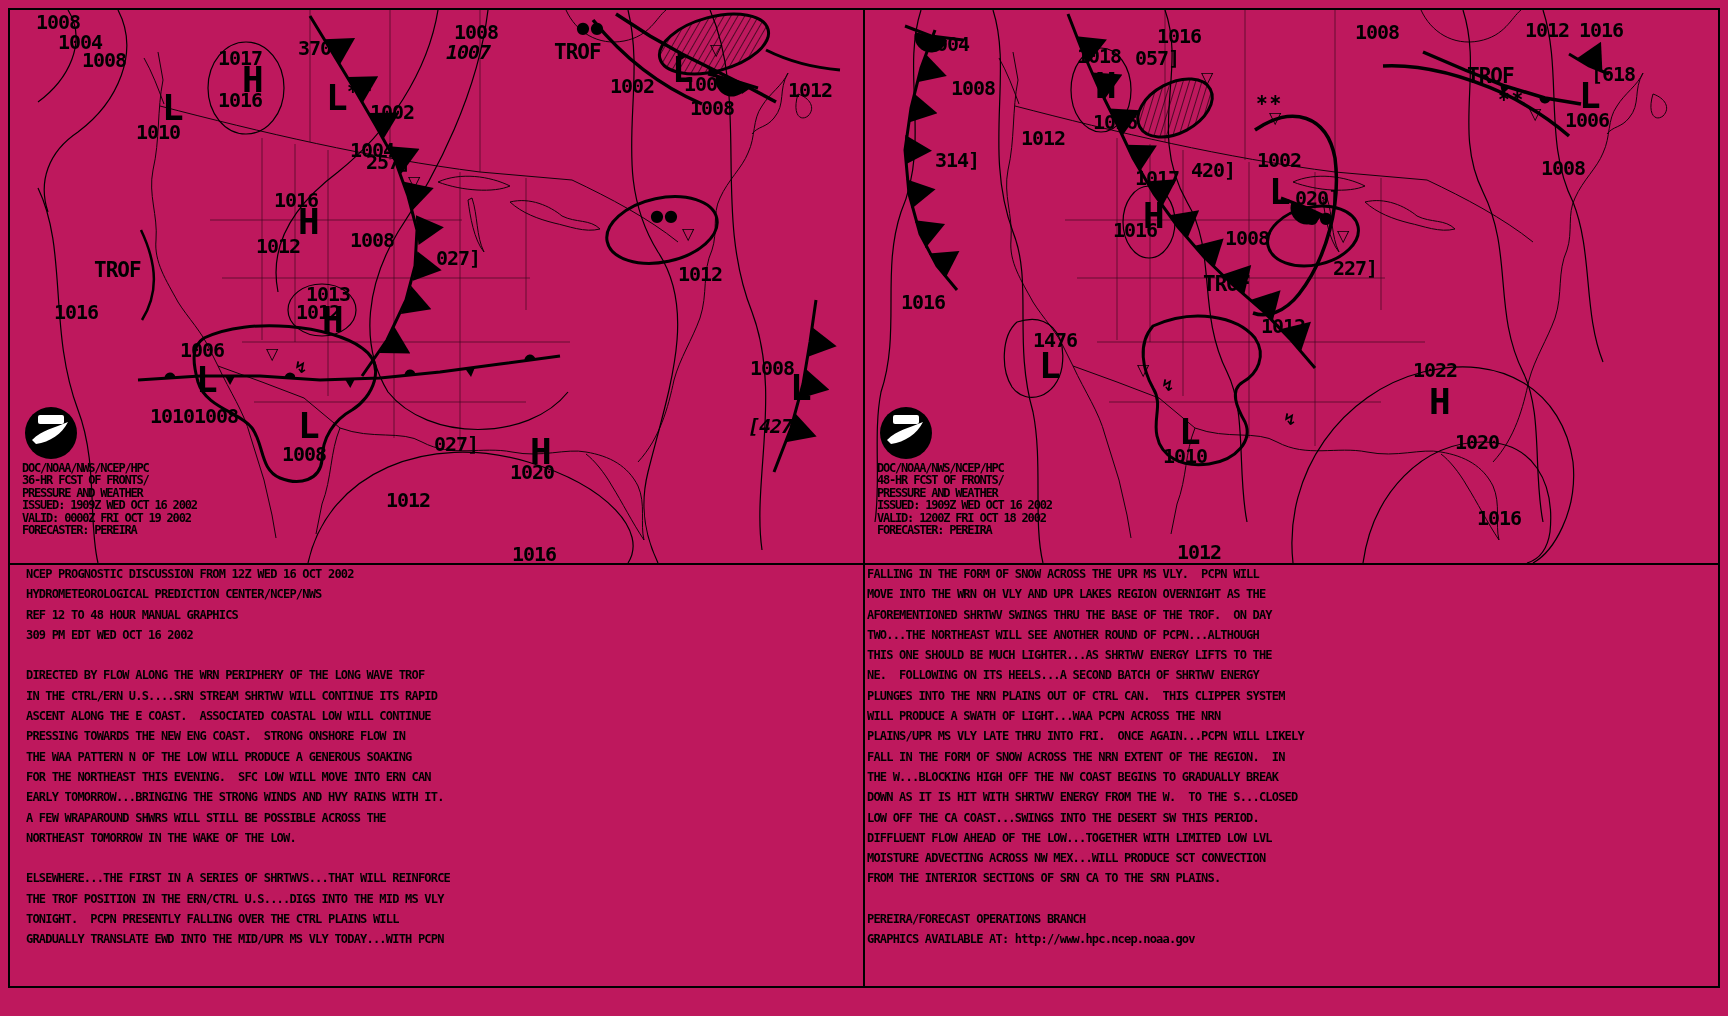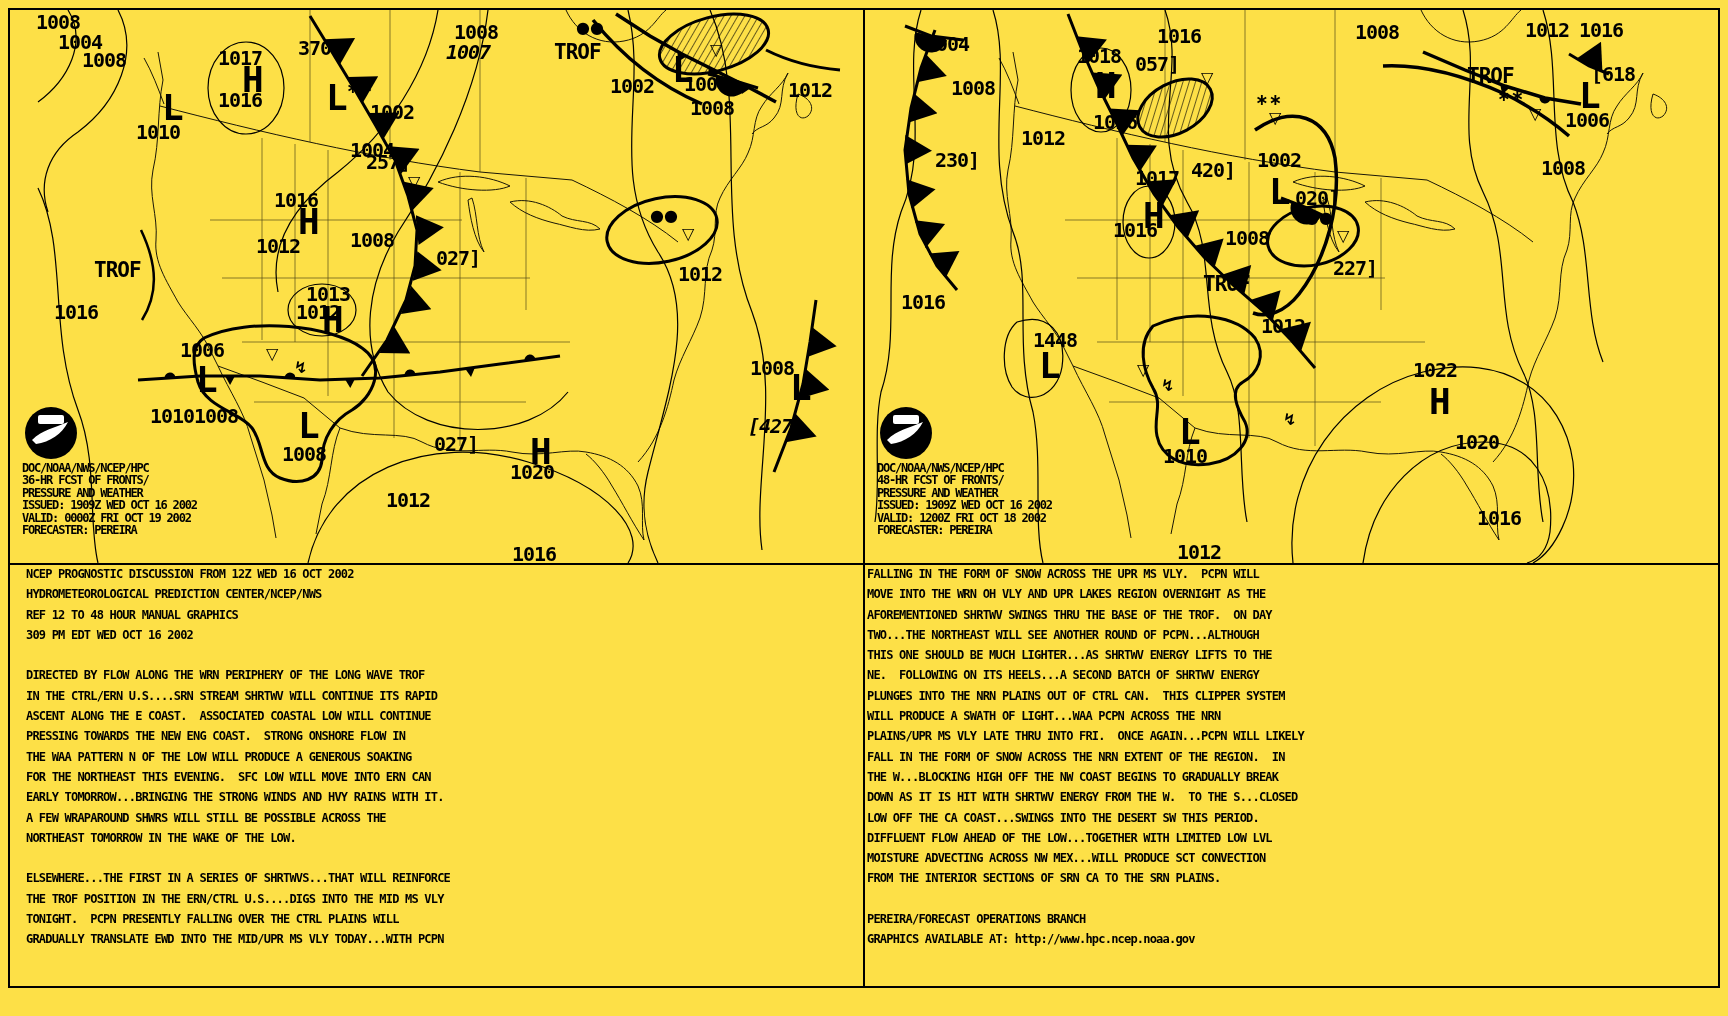--- a/index.html
+++ b/index.html
@@ -1,16 +1,16 @@
 <!DOCTYPE html>
 <html><head>
 <meta charset="utf-8">
 <style>
   html,body{margin:0;padding:0;background:#ffffff;}
-  .sheet{position:relative;width:1728px;height:1016px;background:#fde047;overflow:hidden;
+  .sheet{position:relative;width:1728px;height:1016px;background:#be185d;overflow:hidden;
          font-family:"DejaVu Sans Mono",monospace;color:#000;}
   .frame{position:absolute;left:8px;top:8px;width:1712px;height:980px;border:2px solid #000;box-sizing:border-box;}
   .map-row{position:absolute;left:0;top:0;width:1708px;height:553px;border-bottom:2px solid #000;}
   .vdiv{position:absolute;left:853px;top:0;width:2px;height:976px;background:#000;}
   .panel{position:absolute;top:0;height:553px;overflow:hidden;}
   .panel.p0{left:0;width:853px;}
   .panel.p1{left:855px;width:853px;}
   .map-svg{position:absolute;left:0;top:0;}
   .map-label{position:absolute;line-height:1;font-weight:bold;font-size:20px;letter-spacing:-1px;white-space:nowrap;
              font-family:"DejaVu Sans Mono",monospace;}
@@ -201,45 +201,45 @@
             <path d="M288,316 C328,298 372,306 390,328 C402,346 392,364 378,372 C364,380 372,398 380,412 C388,430 372,450 344,454 C316,458 296,446 292,426 C288,408 298,394 288,378 C278,360 272,334 288,316 Z" stroke-width="3"></path>
             <ellipse cx="448" cy="226" rx="46" ry="29" transform="rotate(-12 448 226)" stroke-width="3"></ellipse>
             <ellipse cx="310" cy="98" rx="40" ry="25" transform="rotate(-28 310 98)" stroke-width="3" fill="url(#hp)"></ellipse>
             <polyline stroke-width="3" marker-mid="url(#fsr)" points="40,16 66,26 98,30"></polyline>
             <polyline stroke-width="3" marker-mid="url(#ft)" points="704,44 724,56 744,64"></polyline>
           </g>
         </svg>
         <div>
             <span class="map-label" style="left: 60px; top: 24px;">1004</span>
             <span class="map-label" style="left: 86px; top: 68px;">1008</span>
-            <span class="map-label code" style="left: 70px; top: 140px;">230]</span>
+            <span class="map-label code" style="left: 70px; top: 140px;">314]</span>
             <span class="map-label" style="left: 156px; top: 118px;">1012</span>
             <span class="map-label" style="left: 212px; top: 36px;">1018</span>
             <span class="map-label hl" style="left: 230px; top: 58px;">H</span>
             <span class="map-label" style="left: 228px; top: 102px;">1016</span>
-            <span class="map-label code" style="left: 270px; top: 38px; margin-top: 6px;">057]</span>
+            <span class="map-label code" style="left: 270px; top: 38px;">057]</span>
             <span class="map-label" style="left: 292px; top: 16px;">1016</span>
             <span class="map-label sym" style="left: 336px; top: 60px;">▽</span>
             <span class="map-label sym" style="left: 390px; top: 82px;">∗∗</span>
             <span class="map-label sym" style="left: 404px; top: 100px;">▽</span>
             <span class="map-label" style="left: 270px; top: 158px;">1017</span>
             <span class="map-label code" style="left: 326px; top: 150px;">420]</span>
             <span class="map-label" style="left: 392px; top: 140px;">1002</span>
             <span class="map-label hl" style="left: 404px; top: 164px;">L</span>
             <span class="map-label code" style="left: 430px; top: 178px;">020]</span>
             <span class="map-label hl" style="left: 278px; top: 188px;">H</span>
             <span class="map-label" style="left: 248px; top: 210px;">1016</span>
             <span class="map-label" style="left: 360px; top: 218px;">1008</span>
             <span class="map-label sym" style="left: 440px; top: 200px;">●●</span>
             <span class="map-label sym" style="left: 472px; top: 218px;">▽</span>
             <span class="map-label code" style="left: 468px; top: 248px;">227]</span>
             <span class="map-label trof" style="left: 338px; top: 264px;">TROF</span>
             <span class="map-label" style="left: 396px; top: 306px;">1012</span>
             <span class="map-label" style="left: 36px; top: 282px;">1016</span>
-            <span class="map-label" style="left: 168px; top: 320px;">1448</span>
+            <span class="map-label" style="left: 168px; top: 320px;">1476</span>
             <span class="map-label hl" style="left: 174px; top: 338px;">L</span>
             <span class="map-label sym" style="left: 272px; top: 352px;">▽</span>
             <span class="map-label sym" style="left: 296px; top: 368px;">↯</span>
             <span class="map-label hl" style="left: 314px; top: 404px;">L</span>
             <span class="map-label" style="left: 298px; top: 436px;">1010</span>
             <span class="map-label sym" style="left: 418px; top: 402px;">↯</span>
             <span class="map-label" style="left: 548px; top: 350px;">1022</span>
             <span class="map-label hl" style="left: 564px; top: 374px;">H</span>
             <span class="map-label" style="left: 590px; top: 422px;">1020</span>
             <span class="map-label" style="left: 612px; top: 498px;">1016</span>

